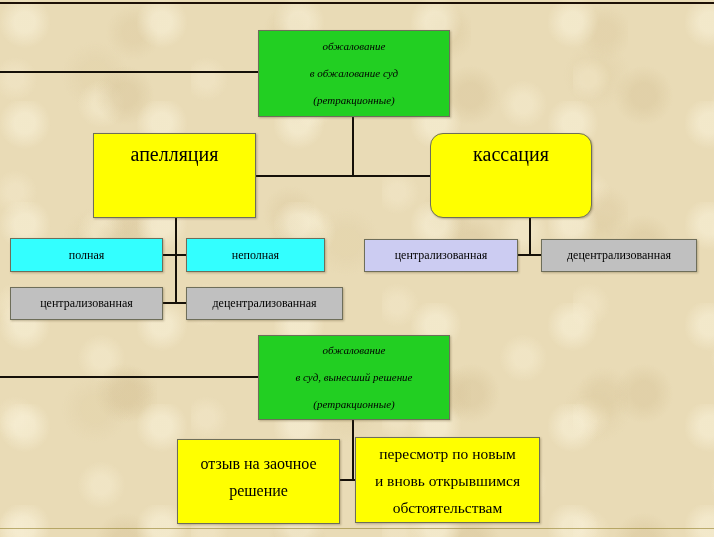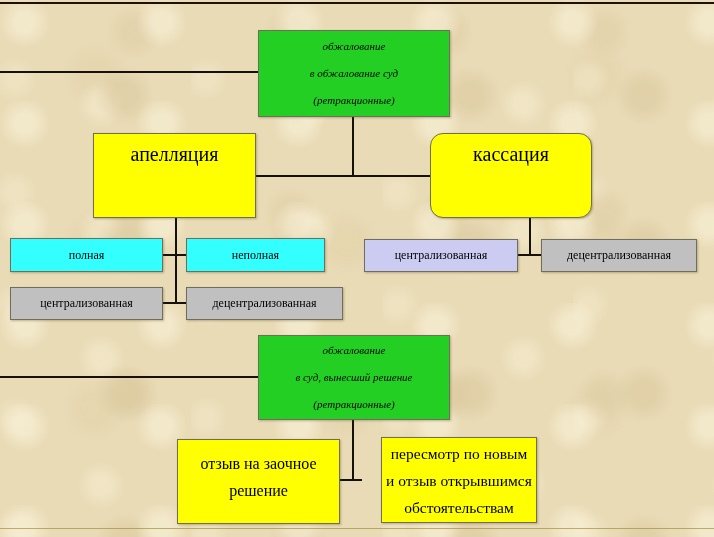--- a/index.html
+++ b/index.html
@@ -36,21 +36,21 @@
   .b-appeal{left:93px;top:133px;width:163px;height:85px;}
   .b-cass{left:430px;top:133px;width:162px;height:85px;border-radius:13px;}
   .b-full{left:10px;top:238px;width:153px;height:34px;}
   .b-incomplete{left:186px;top:238px;width:139px;height:34px;}
   .b-centr-l{left:10px;top:287px;width:153px;height:33px;}
   .b-decentr-l{left:186px;top:287px;width:157px;height:33px;}
   .b-centr-r{left:364px;top:239px;width:154px;height:33px;}
   .b-decentr-r{left:541px;top:239px;width:156px;height:33px;}
   .b-green2{left:258px;top:335px;width:192px;height:85px;}
   .b-recall{left:177px;top:439px;width:163px;height:85px;font-size:16px;line-height:27px;padding-top:10px;}
-  .b-review{left:381px;top:437px;width:156px;height:86px;font-size:15.5px;line-height:27px;}
+  .b-review{left:355px;top:437px;width:185px;height:86px;font-size:15.5px;line-height:27px;}
 </style>
 </head>
 <body>
 
 <div id="slide">
 
   <div class="rule" style="left:0;top:2px;width:714px;height:2px;background:#1d1006;"></div>
   <div class="rule" style="left:0;top:528px;width:714px;height:1px;background:#9b8b3a;opacity:.65;"></div>
 
   <div class="line" style="left:0;top:71px;width:259px;height:2px;"></div>
@@ -109,17 +109,17 @@
     <div>(ретракционные)</div>
   </div>
 
   <div class="box b-recall flex-top" style="background-color: rgb(255, 255, 0);">
     <div>отзыв на заочное</div>
     <div>решение</div>
   </div>
 
   <div class="box b-review flex-center" style="background-color: rgb(255, 255, 0);">
     <div>пересмотр по новым</div>
-    <div>и отзыв открывшимся</div>
+    <div>и вновь открывшимся</div>
     <div>обстоятельствам</div>
   </div>
 
 </div>
 
 </body></html>

